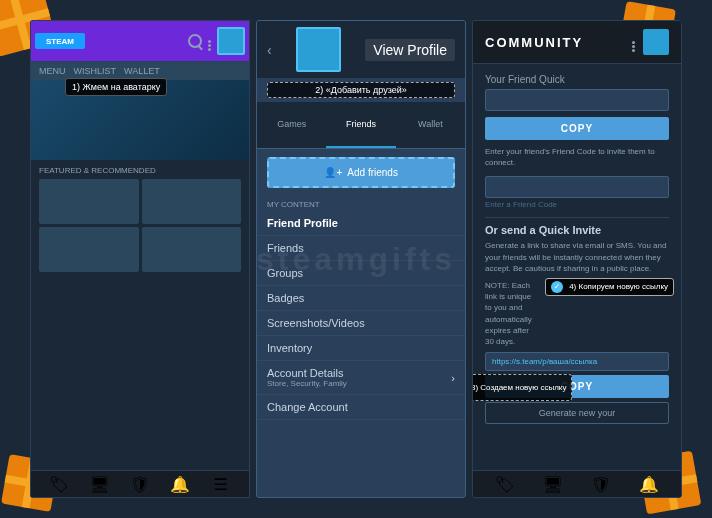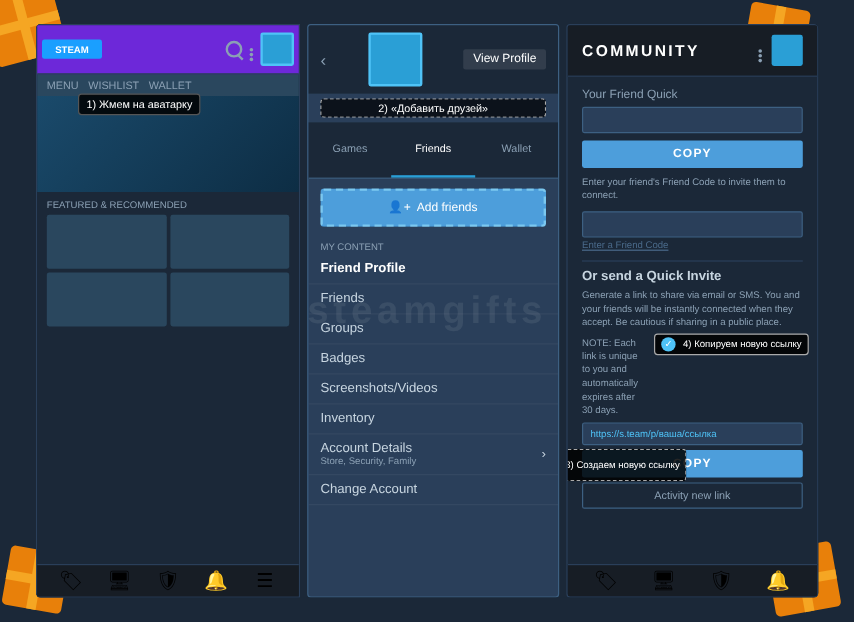--- a/index.html
+++ b/index.html
@@ -243,21 +243,21 @@
       border-radius: 2px;
       border: 2px solid #4fc3f7;
       margin: 0 auto;
       display: block;
     }
 
     .popup-view-profile {
       background: rgba(255,255,255,0.1);
       border: none;
       color: white;
-      font-size: 10px;
+      font-size: 14px;
       padding: 3px 8px;
       border-radius: 2px;
       cursor: pointer;
       white-space: nowrap;
     }
 
     .annotation-2 {
       font-size: 9px;
       color: white;
       background: rgba(0,0,0,0.7);
@@ -627,21 +627,21 @@
       <div class="community-title">COMMUNITY</div>
       <div class="community-more"></div>
       <div class="community-avatar"></div>
     </div>
     <div class="community-content">
       <div class="section-label">Your Friend Quick</div>
       <input class="friend-code-input" type="text" value="" style="">
       <button class="copy-btn">COPY</button>
       <div class="helper-text">Enter your friend's Friend Code to invite them to connect.</div>
       <input class="friend-code-enter" type="text" placeholder="" style="">
-      <div style="font-size:8px;color:#4a6a8a;margin-top:-8px;margin-bottom:8px;text-decoration:underline;">Enter a Friend Code</div>
+      <div style="font-size:8px;color:#4a6a8a;margin-top:-8px;margin-bottom:8px;">Enter a Friend Code</div>
       <div class="divider"></div>
       <div class="quick-invite-label">Or send a Quick Invite</div>
       <div class="quick-invite-desc">Generate a link to share via email or SMS. You and your friends will be instantly connected when they accept. Be cautious if sharing in a public place.</div>
 
       
       <div style="position:relative;">
         <div style="font-size:8px;color:#8ba0b4;margin-bottom:5px;line-height:1.4;padding-right:130px;">NOTE: Each link is unique to you and automatically expires after 30 days.</div>
         <div style="position:absolute;top:-2px;right:-5px;background:rgba(0,0,0,0.85);border:1px solid #aaa;color:white;font-size:8px;padding:2px 5px;border-radius:3px;white-space:nowrap;display:flex;align-items:center;gap:3px;">
           <span class="check-circle">✓</span>
           <span>4) Копируем новую ссылку</span>
@@ -649,21 +649,21 @@
       </div>
 
       <div class="link-row">
         <span>https://s.team/p/ваша/ссылка</span>
       </div>
       <button class="copy-btn-small">COPY</button>
 
       
       <div style="position:relative;">
         <button class="generate-link-btn">
-          <span>Activity new link</span>
+          <span>Generate new your</span>
         </button>
         <div style="position:absolute;top:-28px;left:-20px;background:rgba(0,0,0,0.85);border:1px dashed #aaa;color:white;font-size:8px;padding:8px 5px;border-radius:3px;white-space:nowrap;">3) Создаем новую ссылку</div>
       </div>
     </div>
     <div class="community-bottom-nav">
       <div class="nav-icon">🏷</div>
       <div class="nav-icon">🖥</div>
       <div class="nav-icon">🛡</div>
       <div class="nav-icon">🔔</div>
     </div>

